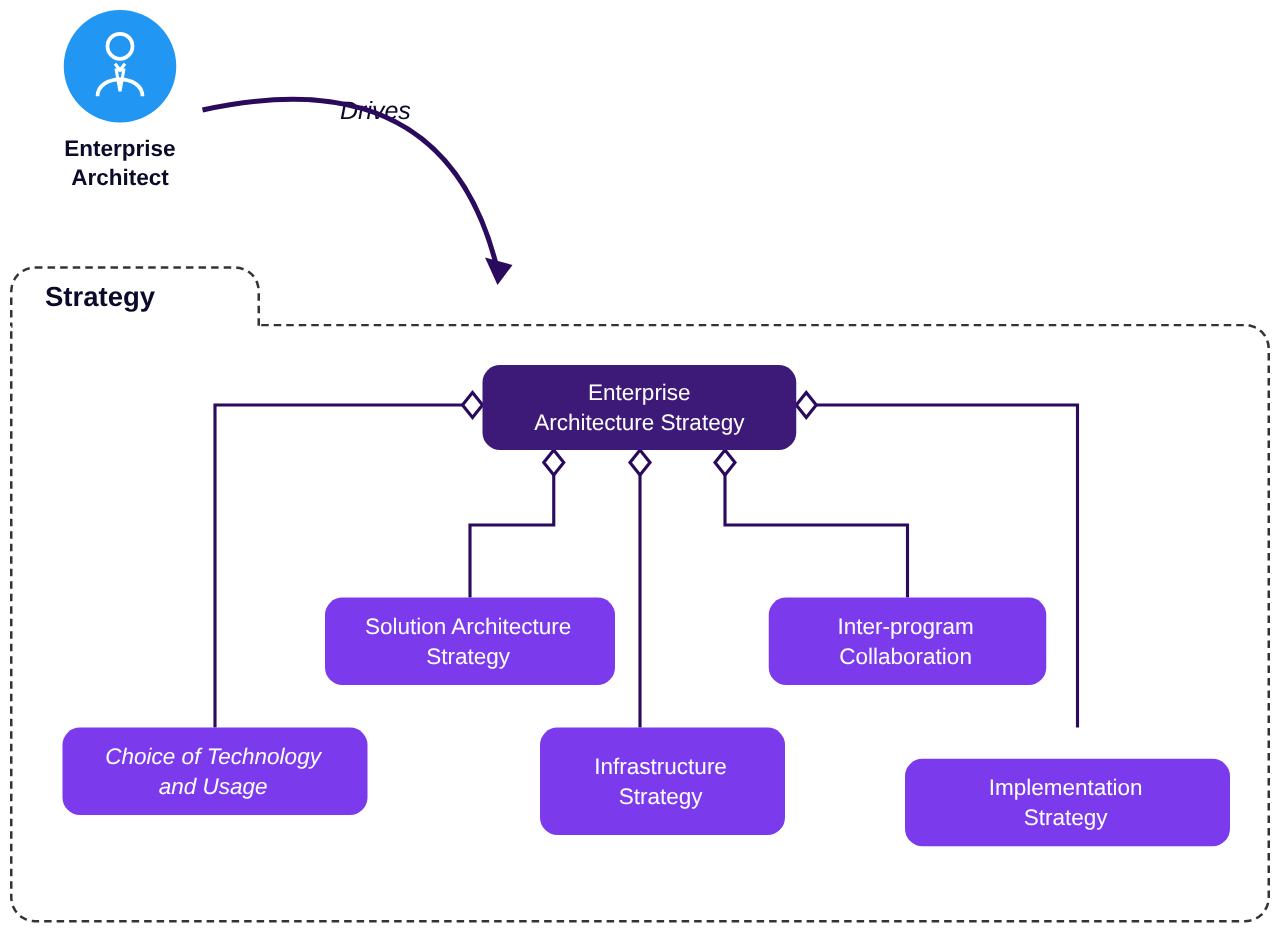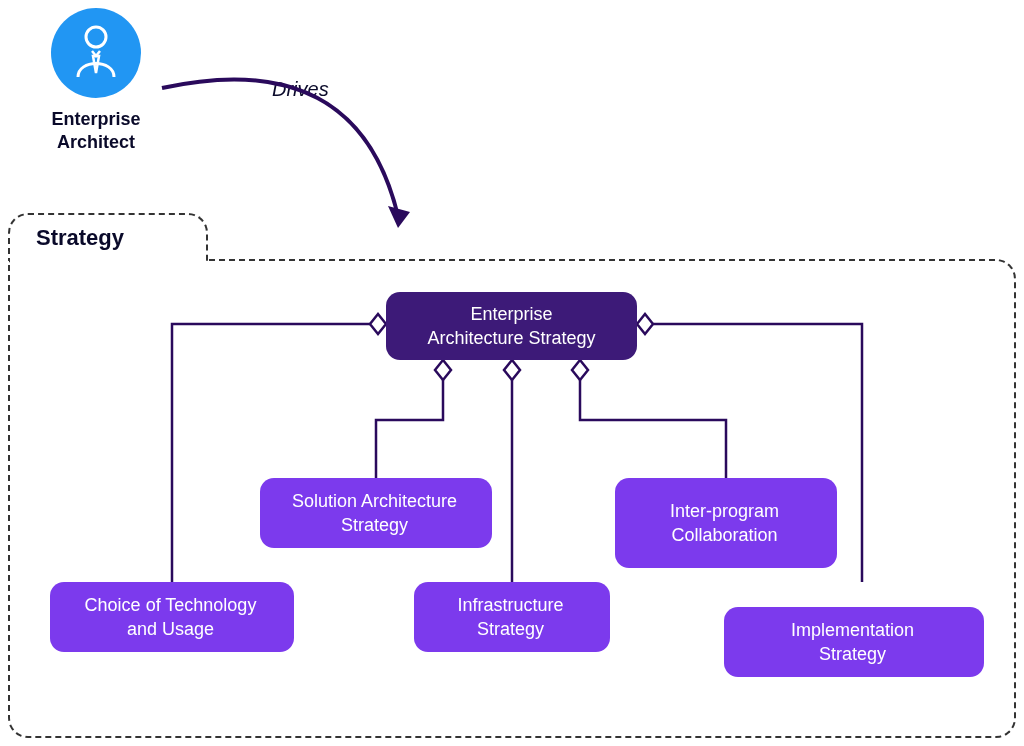--- a/index.html
+++ b/index.html
@@ -87,19 +87,19 @@
     <path class="connector" d="M 580 360 L 572 370 L 580 380 L 588 370 Z"></path>
     <path class="connector" d="M 580 380 L 580 420 L 726 420 L 726 478"></path>
 
     <path class="connector" d="M 637 324 L 645 314 L 653 324 L 645 334 Z"></path>
     <path class="connector" d="M 653 324 L 862 324 L 862 582"></path>
   </svg>
 
   <div class="node node-root" style="left:386px; top:292px; width:251px; height:68px;">Enterprise<br>Architecture Strategy</div>
 
   <div class="node node-child" style="left:260px; top:478px; width:232px; height:70px;">Solution Architecture<br>Strategy</div>
-  <div class="node node-child" style="left:615px; top:478px; width:222px; height:90px;">Inter-program<br>Collaboration</div>
+  <div class="node node-child" style="left:615px; top:478px; width:222px; height:70px;">Inter-program<br>Collaboration</div>
 
-  <div class="node node-child" style="left:50px; top:582px; width:244px; height:70px;">Choice of Technology<br>and Usage</div>
-  <div class="node node-child" style="left:414px; top:582px; width:196px; height:70px;">Infrastructure<br>Strategy</div>
+  <div class="node node-child" style="left:50px; top:582px; width:244px; height:70px;font-style:italic;">Choice of Technology<br>and Usage</div>
+  <div class="node node-child" style="left:432px; top:582px; width:196px; height:86px;">Infrastructure<br>Strategy</div>
   <div class="node node-child" style="left:724px; top:582px; width:260px; height:70px;margin-top:25px;">Implementation<br>Strategy</div>
 
 </div>
 
 </body></html>

